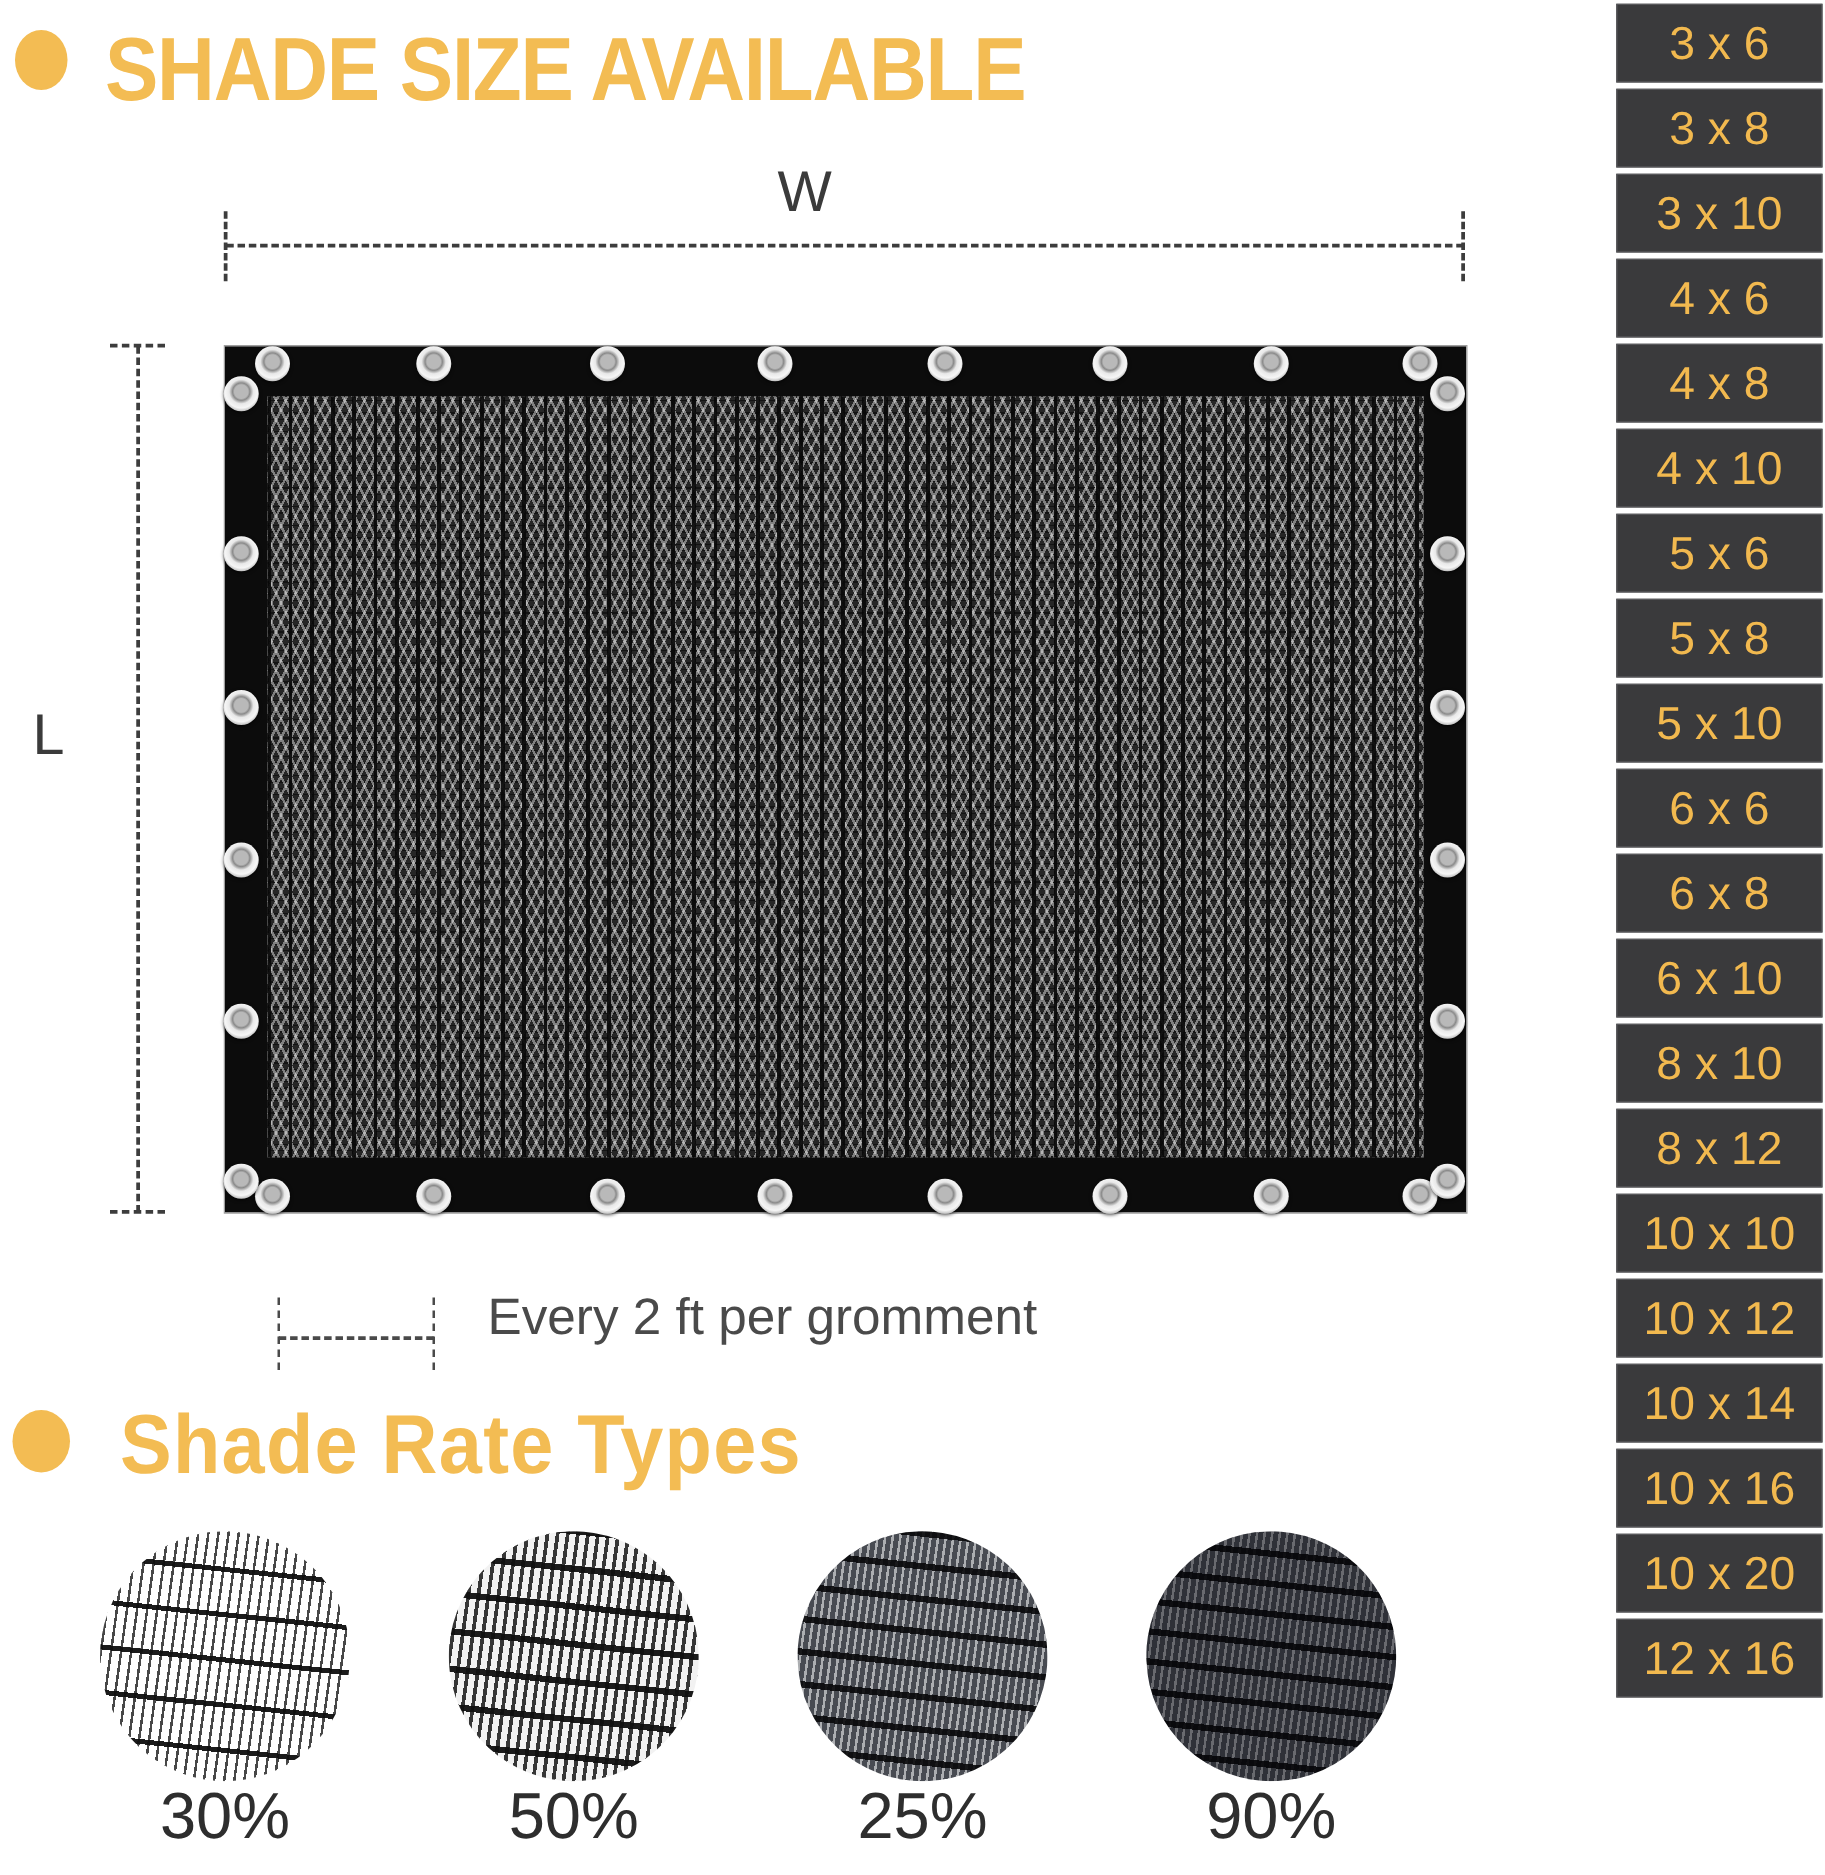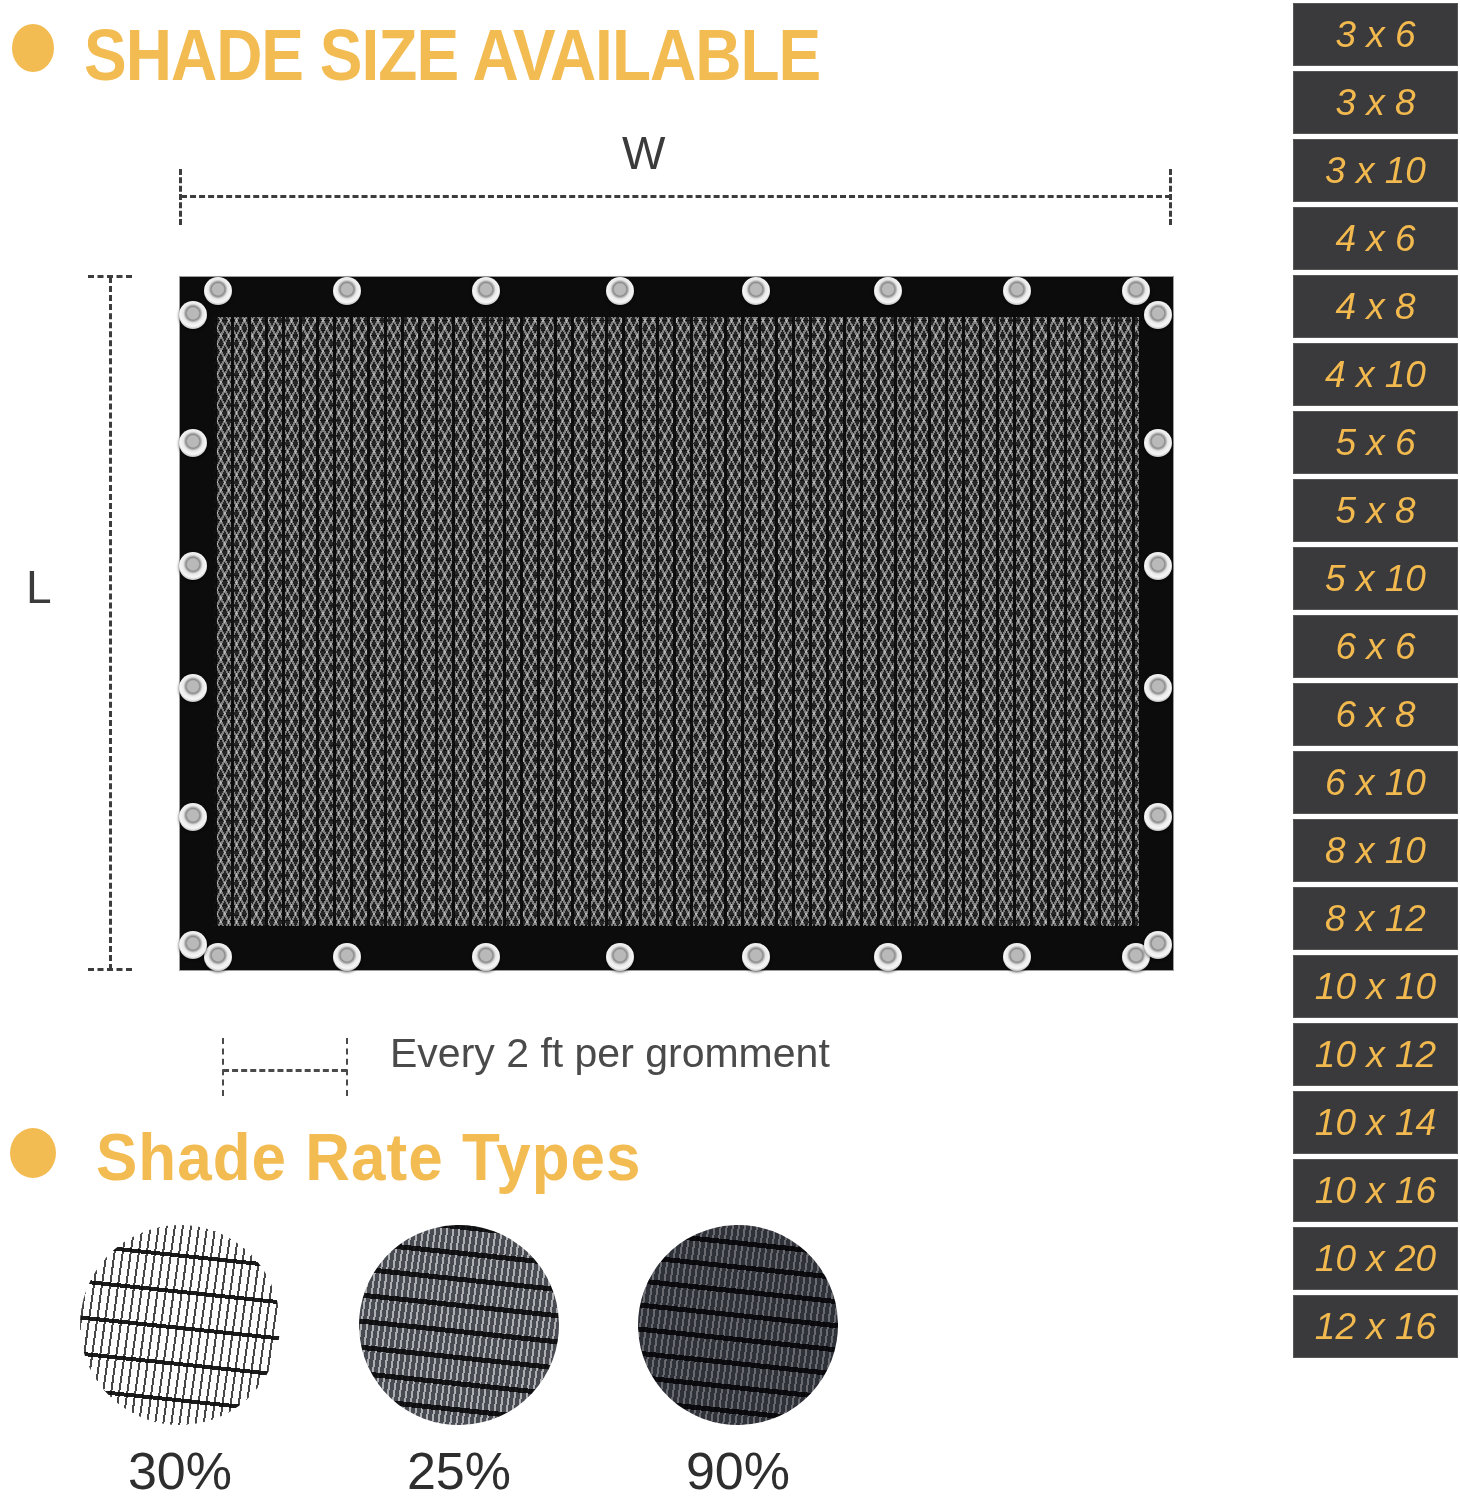--- a/index.html
+++ b/index.html
@@ -85,32 +85,31 @@
     background-image:
       repeating-linear-gradient(8deg, rgba(8,8,10,.9) 0 5px, transparent 5px 26px),
       repeating-linear-gradient(100deg, rgba(255,255,255,.55) 0 2px, transparent 2px 6px);
   }
   .shade-90{
     background-color:#2f3138;
     background-image:
       repeating-linear-gradient(8deg, rgba(5,5,8,.9) 0 5px, transparent 5px 24px),
       repeating-linear-gradient(100deg, rgba(255,255,255,.28) 0 2px, transparent 2px 6px);
   }
-  .rate-label{margin-top:18px;font-size:52px;color:#2e2e2e;line-height:56px;}
+  .rate-label{font-size:52px;color:#2e2e2e;line-height:56px;}
 
   
   .size-list{
     position:absolute;left:1293px;top:3px;width:165px;
     display:flex;flex-direction:column;gap:5px;
   }
   .size-box{
     height:63px;background:#3a3a3c;border:1px solid #57575a;box-sizing:border-box;
     color:#F2B94F;font-size:37px;display:flex;align-items:center;justify-content:center;
     white-space:nowrap;
-    font-style:italic;
   }
 </style>
 </head>
 <body>
 
 <div class="canvas">
 
   <div class="bullet hdr"></div>
   <div class="main-title">SHADE SIZE AVAILABLE</div>
 
@@ -162,20 +161,24 @@
   <div class="grommet-note">Every 2 ft per gromment</div>
 
   <div class="bullet rate"></div>
   <div class="rate-title">Shade Rate Types</div>
   <div class="rate-row">
       <div class="rate-item">
         <div class="shade-circle shade-30"></div>
         <div class="rate-label">30%</div>
       </div>
       <div class="rate-item">
+        <div class="shade-circle shade-50"></div>
+        <div class="rate-label">50%</div>
+      </div>
+      <div class="rate-item">
         <div class="shade-circle shade-70"></div>
         <div class="rate-label">25%</div>
       </div>
       <div class="rate-item">
         <div class="shade-circle shade-90"></div>
         <div class="rate-label">90%</div>
       </div>
     </div>
 
   <div class="size-list">

